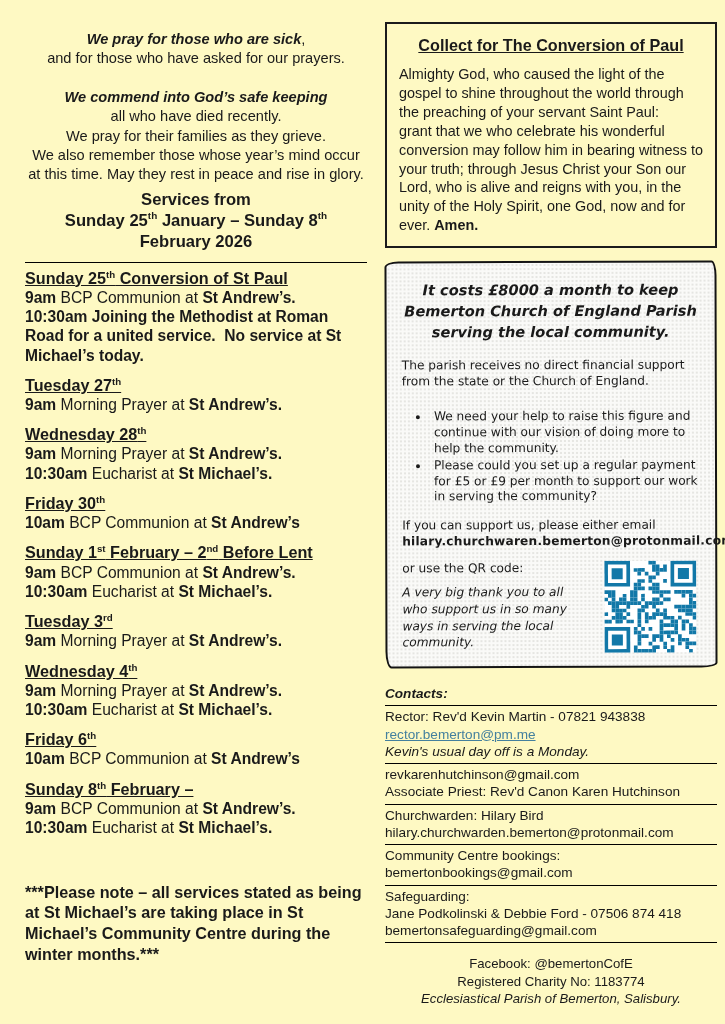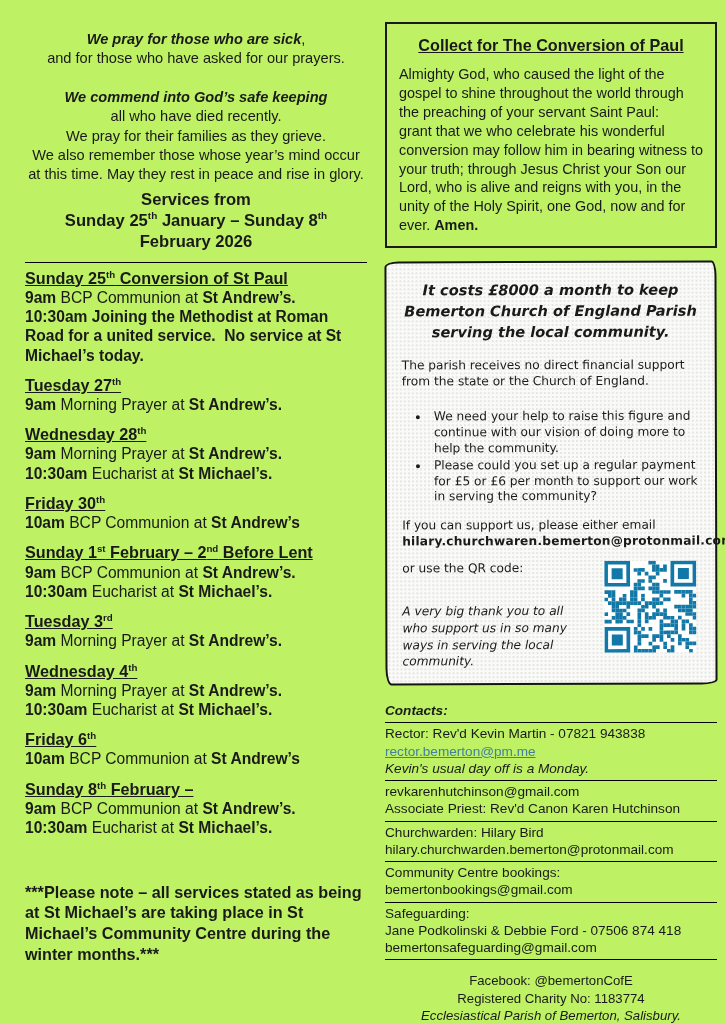--- a/index.html
+++ b/index.html
@@ -1,18 +1,18 @@
 <!DOCTYPE html>
 <html><head>
 <meta charset="utf-8">
 <style>
   * { margin:0; padding:0; box-sizing:border-box; }
   html,body { background:#e9e9e9; }
   .page {
-    width:725px; height:1024px; background:#bef264; position:relative;
+    width:725px; height:1024px; background:#fef9c3; position:relative;
     font-family:"Liberation Sans", sans-serif; color:#1a1a1a; overflow:hidden;
     margin:0 auto;
   }
   .b { font-weight:bold; }
   sup { font-size:60%; line-height:0; vertical-align:super; }
 
   
   .col-left { position:absolute; left:25px; top:30px; width:342px; }
   .prayer { text-align:center; font-size:14.6px; line-height:1.33; }
   .prayer + .prayer { margin-top:19px; }
@@ -40,21 +40,21 @@
     background-image:radial-gradient(#e4e4e0 0.7px, transparent 0.8px);
     background-size:4px 4px;
   }
   .fund-title { font-weight:bold; font-style:italic; text-align:center; font-size:14.6px; line-height:1.45; margin:4px 2px 16px; }
   .fund-box ul { margin:19px 0 0 28px; }
   .fund-box li { padding-left:4px; margin-bottom:1px; }
   .fund-email-block { margin-top:13px; }
   .fund-email { font-weight:bold; letter-spacing:0.2px; }
   .fund-bottom { display:flex; gap:12px; margin-top:11px; align-items:flex-start; }
   .fund-bottom-left { flex:1; }
-  .fund-thanks { font-style:italic; margin-top:26px; line-height:1.38; }
+  .fund-thanks { font-style:italic; margin-top:7px; line-height:1.38; }
   .qr-wrap { width:92px; height:92px; flex:0 0 auto; margin-right:4px; }
 
   
   .contacts { margin-top:17px; font-size:13.6px; line-height:1.27; }
   .contacts-header { font-weight:bold; font-style:italic; border-bottom:1.5px solid #000; padding-bottom:3px; }
   .contact-row { border-bottom:1.5px solid #000; padding:2px 0 3px; }
   .contact-line.link { color:#44809e; text-decoration:underline; cursor:pointer; }
   .contact-line.italic { font-style:italic; }
 
   
@@ -143,21 +143,21 @@
       <div class="collect-title">Collect for The Conversion of Paul</div>
       <p>Almighty God, who caused the light of the gospel to shine throughout the world through the preaching of your servant Saint Paul:</p>
       <p><span>grant that we who celebrate his wonderful conversion may follow him in bearing witness to your truth; through Jesus Christ your Son our Lord, who is alive and reigns with you, in the unity of the Holy Spirit, one God, now and for ever. </span><span class="b">Amen.</span></p>
     </div>
 
     <div class="fund-box">
       <div class="fund-title">It costs £8000 a month to keep Bemerton Church of England Parish serving the local community.</div>
       <div>The parish receives no direct financial support from the state or the Church of England.</div>
       <ul>
           <li>We need your help to raise this figure and continue with our vision of doing more to help the community.</li>
-          <li>Please could you set up a regular payment for £5 or £6 per month to support our work in serving the community?</li>
+          <li>Please could you set up a regular payment for £5 or £9 per month to support our work in serving the community?</li>
         </ul>
       <div class="fund-email-block">
         <span>If you can support us, please either email</span><br>
         <span class="fund-email">hilary.churchwaren.bemerton@protonmail.com</span>
       </div>
       <div class="fund-bottom">
         <div class="fund-bottom-left">
           <div>or use the QR code:</div>
           <div class="fund-thanks">A very big thank you to all who support us in so many ways in serving the local community.</div>
         </div>

